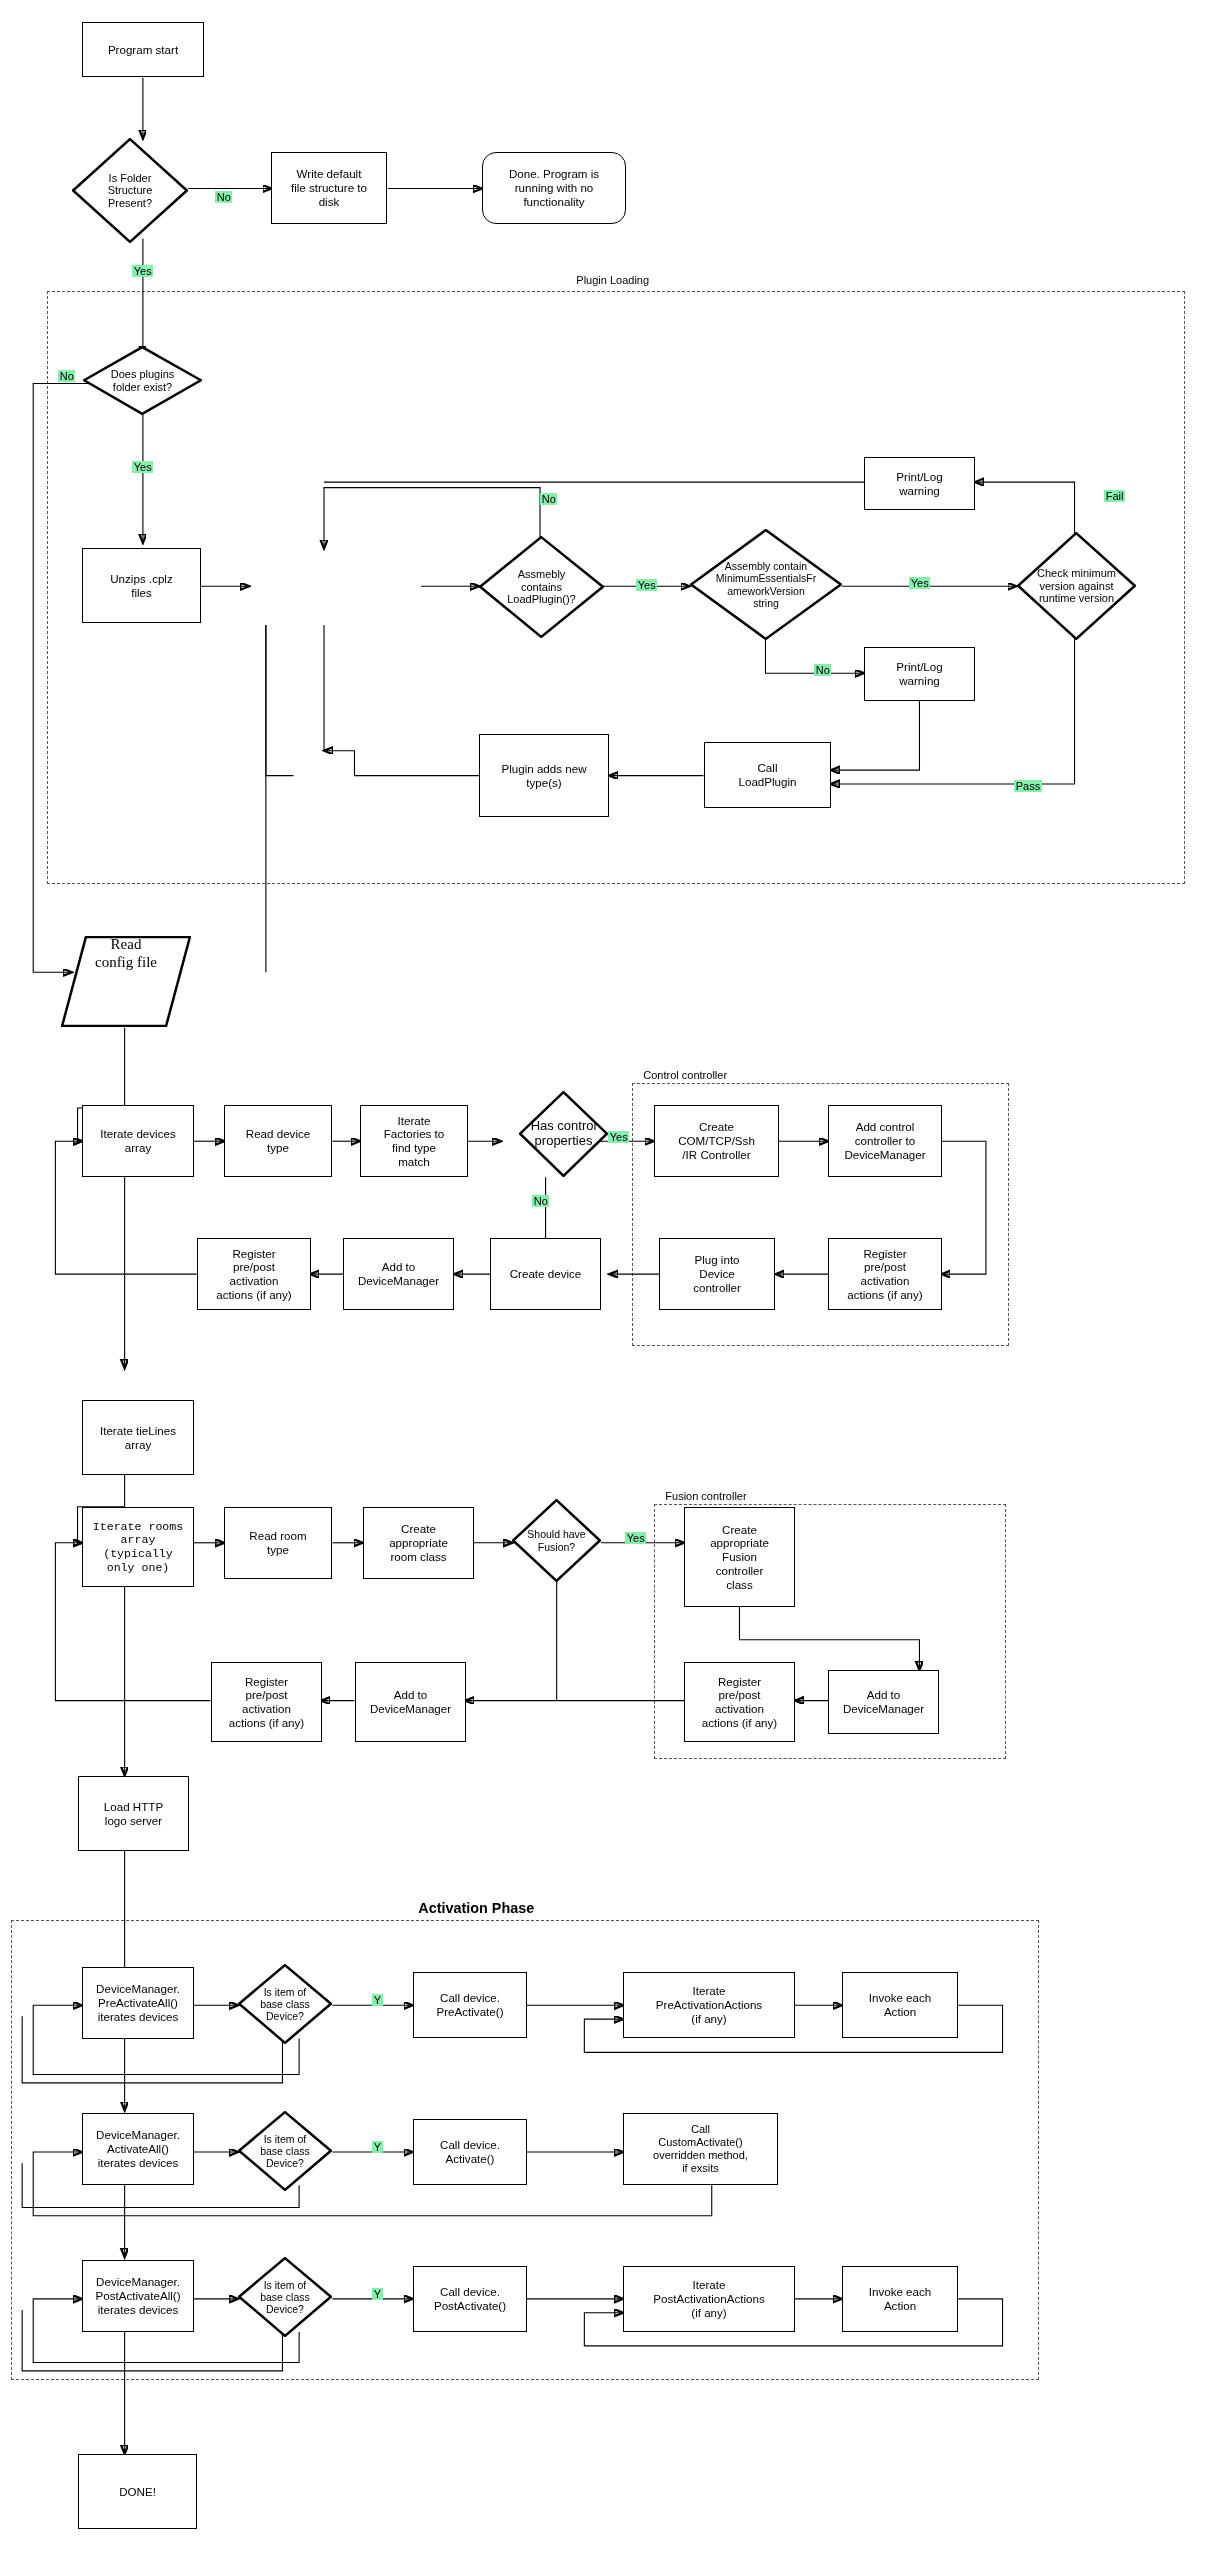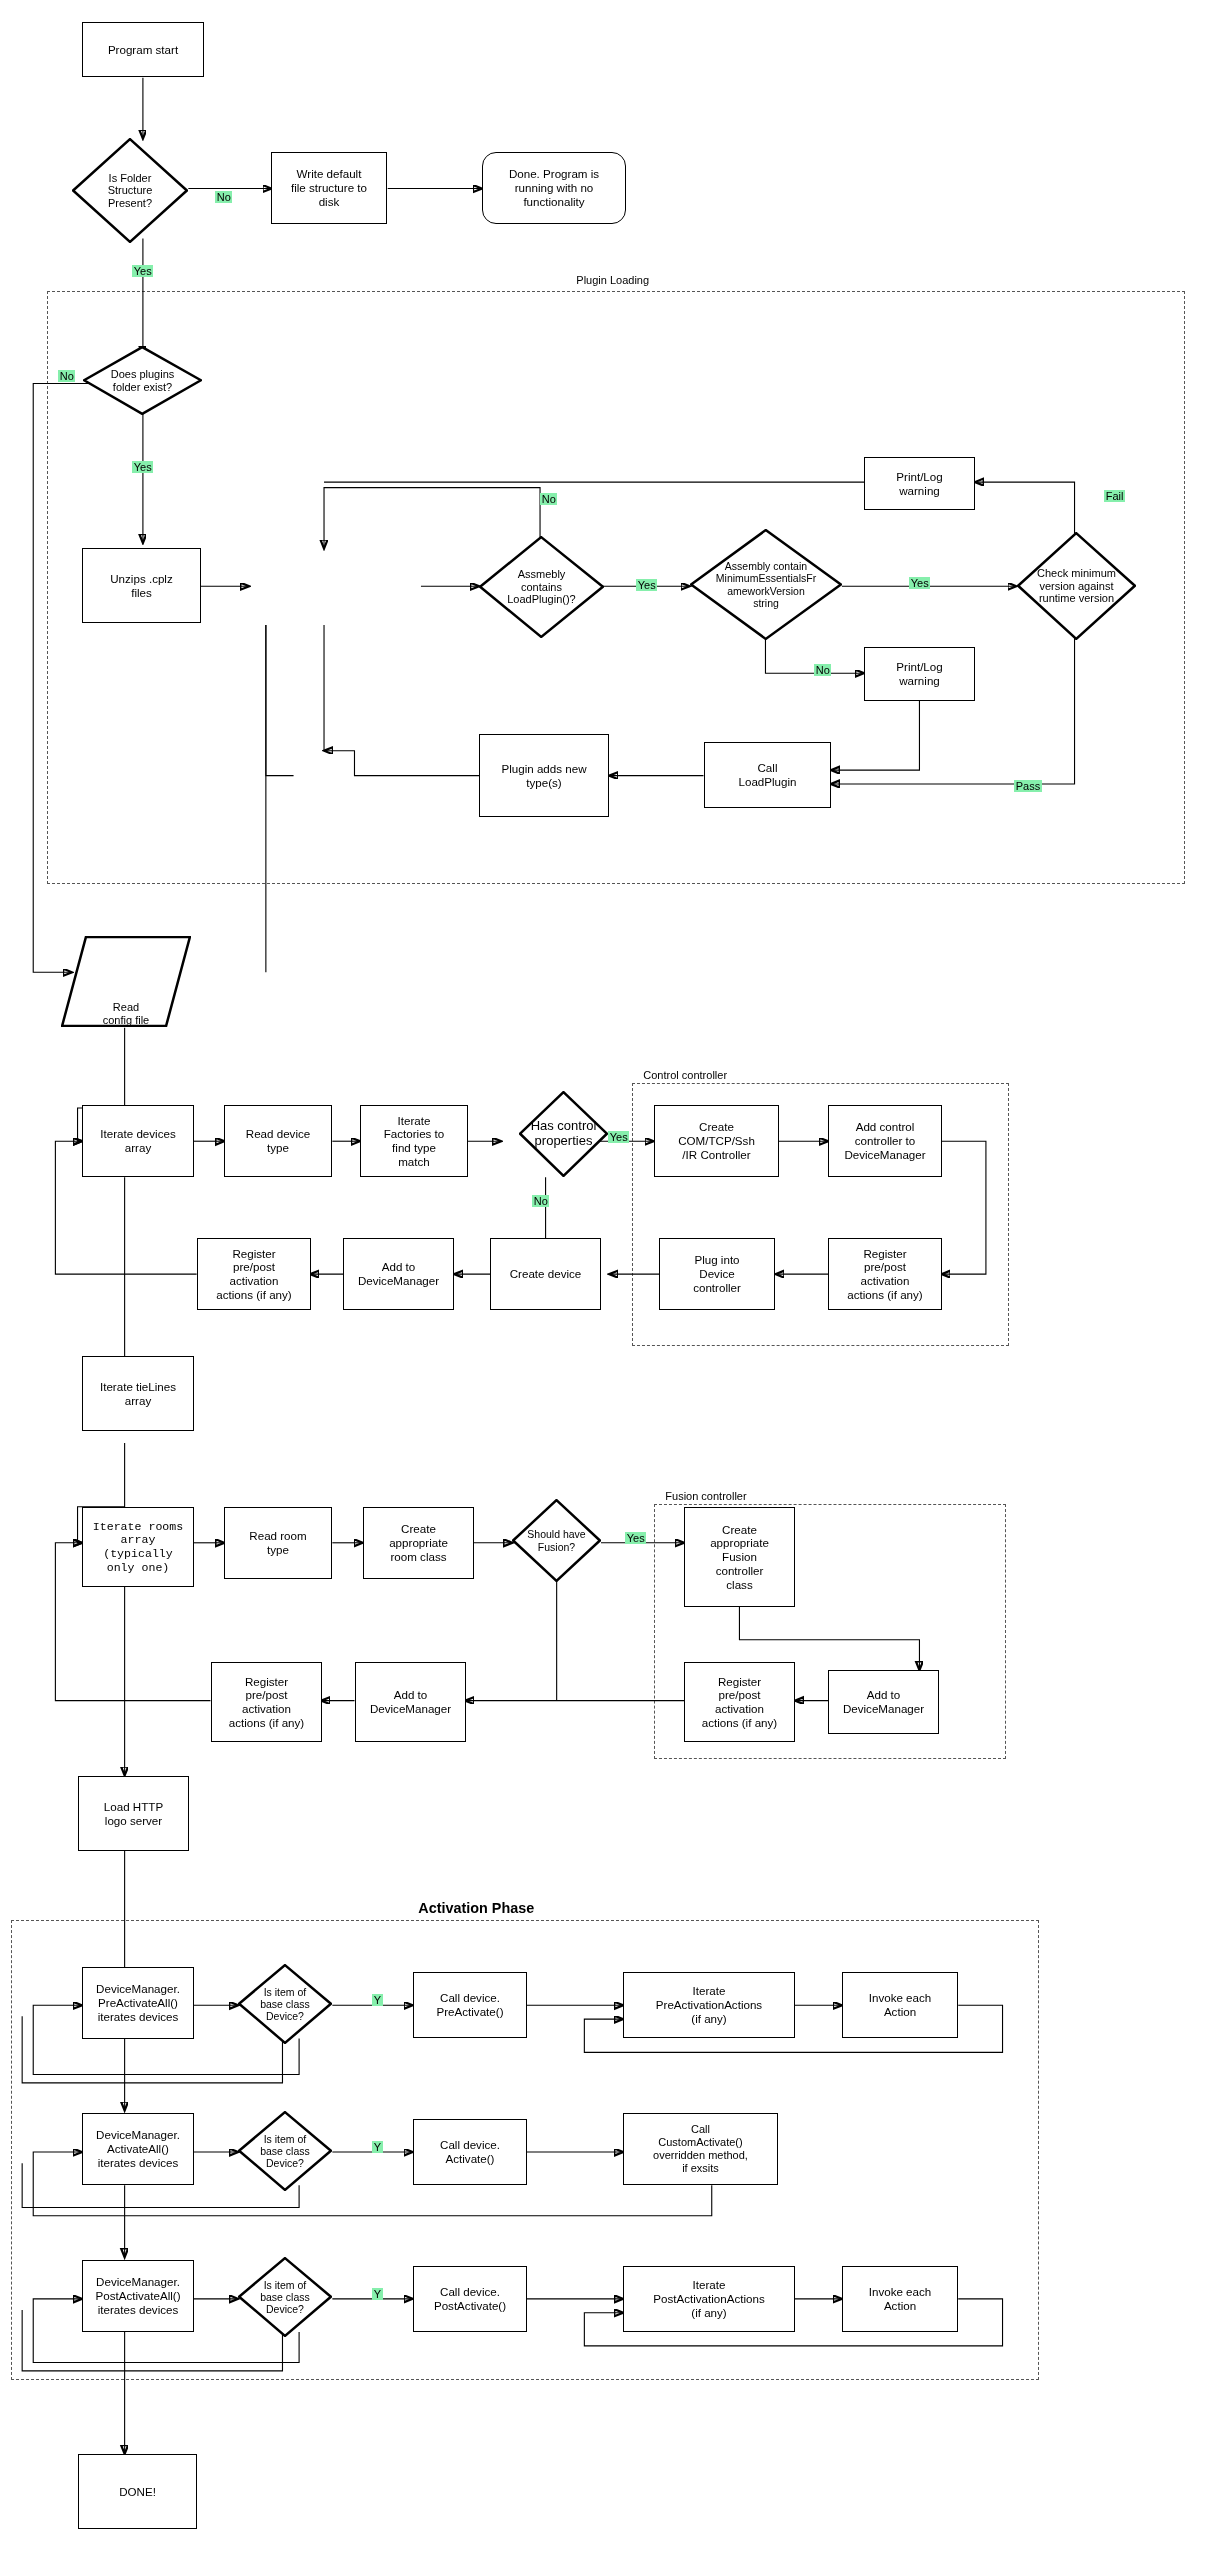--- a/index.html
+++ b/index.html
@@ -10,22 +10,22 @@
         display:flex;align-items:center;justify-content:center;text-align:center;
         font-size:11.6px;line-height:1.18;color:#000;padding:2.2px;}
   .node span{display:block;white-space:pre-line;}
 
   .diamond{position:absolute;box-sizing:border-box;background:transparent;border:none;
            display:flex;align-items:center;justify-content:center;text-align:center;
            font-size:11px;line-height:1.15;color:#000;}
   .diamond .dshape{position:absolute;left:0;top:0;width:100%;height:100%;}
   .diamond span{position:relative;z-index:2;display:block;white-space:pre-line;padding:0 3.3px;}
 
-  .para{position:absolute;box-sizing:border-box;display:flex;align-items:flex-end;justify-content:center;
-        text-align:center;font-size:11px;line-height:1.18;color:#000;}
+  .para{position:absolute;box-sizing:border-box;display:flex;align-items:flex-start;justify-content:center;
+        text-align:center;font-size:15px;line-height:1.18;color:#000;font-family:Liberation Serif, serif;}
   .para .pshape{position:absolute;left:0;top:0;width:100%;height:100%;}
   .para span{position:relative;z-index:2;white-space:pre-line;}
 
   .group{position:absolute;box-sizing:border-box;border:0.8px dashed #555;background:transparent;}
   .grouplabel{position:absolute;font-size:11px;color:#000;background:#fff;padding:0 3.3px;white-space:nowrap;}
   .grouplabel.bold{font-weight:bold;font-size:14.4px;}
 
   .edgelabel{position:absolute;font-size:11px;color:#000;background:#86efac;padding:0 1.7px;white-space:nowrap;}
 
   svg.wires{position:absolute;left:0;top:0;width:1218px;height:2576px;overflow:visible;}
@@ -327,21 +327,21 @@
     <span>Add to
 DeviceManager</span>
   </div>
   <div class="node" style="left:197px;top:1238px;width:114px;height:72px;">
     <span>Register
 pre/post
 activation
 actions (if any)</span>
   </div>
 
-  <div class="node" style="left:82px;top:1356px;width:112px;height:75px;">
+  <div class="node" style="left:82px;top:1400px;width:112px;height:75px;">
     <span>Iterate tieLines
 array</span>
   </div>
 
   <div class="node" style="left:82px;top:1507px;width:112px;height:80px;font-family:Liberation Mono, monospace;">
     <span>Iterate rooms
 array (typically
 only one)</span>
   </div>
   <div class="node" style="left:224px;top:1507px;width:108px;height:72px;">

